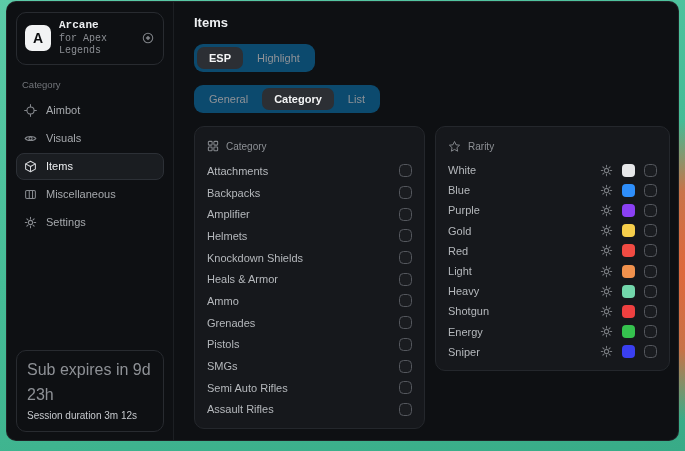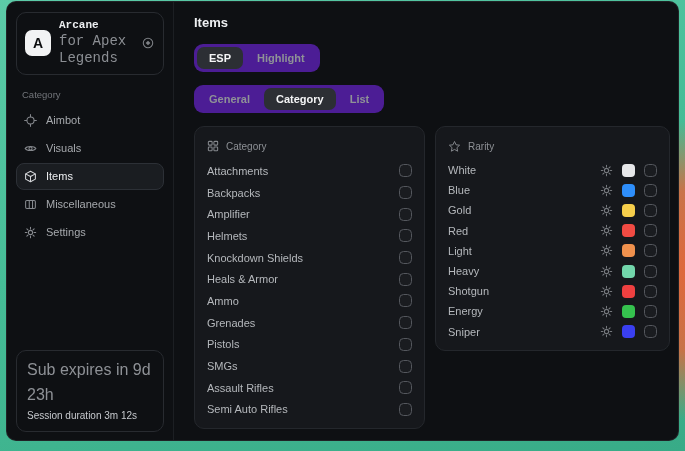--- a/index.html
+++ b/index.html
@@ -27,21 +27,21 @@
     display:flex; align-items:center; gap:8px;
     border:1px solid #282b30; border-radius:10px; padding:6px 8px;
   }
   .logo {
     width:26px; height:26px; background:#f2f3f4; color:#0c0d0f;
     border-radius:7px; display:flex; align-items:center; justify-content:center;
     font-weight:bold; font-size:14px;
   }
   .apptitles { flex:1; line-height:1.25;font-family:Liberation Mono, monospace; }
   .appname { font-size:11px; font-weight:bold; color:#eceef0; }
-  .appsub  { font-size:14px; color:#8b8e93; }
+  .appsub  { font-size:10px; color:#8b8e93; }
   .appcard .hicon { color:#7e8186; display:flex; }
 
   .sectionlabel { font-size:9.5px; color:#73767b; margin:14px 4px 7px 6px; }
 
   .nav { display:flex; flex-direction:column; gap:1px; }
   .navitem {
     display:flex; align-items:center; gap:9px; height:27px;
     padding:0 7px; border-radius:8px; border:1px solid transparent;
     color:#a6a9ad; font-size:11px; cursor:default;
   }
@@ -56,24 +56,24 @@
     padding:7px 10px 8px 10px; line-height:1.55;
   }
   .sfoot1 { font-size:16px; color:#8e9196; }
   .sfoot2 { font-size:10px; color:#c6c9cd; }
 
   
   .main { flex:1; padding:13px 8px 0 20px; overflow:hidden; }
   .maintitle { font-size:13px; font-weight:bold; color:#eef0f2; margin-bottom:14px; }
 
   .tabgroup {
-    display:inline-flex; background:#4c1d95; border-radius:9px; padding:3px; gap:2px;
+    display:inline-flex; background:#0c4a6e; border-radius:9px; padding:3px; gap:2px;
   }
   .tab {
-    font-size:11px; color:#8f9297; padding:5px 12px; border-radius:7px; cursor:default;font-weight:bold;
+    font-size:11px; color:#8f9297; padding:5px 12px; border-radius:7px; cursor:default;
   }
   .tab.selected { background:#2c2f34; color:#f4f5f6; font-weight:bold; }
   .tabrow { margin-bottom:13px; }
 
   .cards { display:flex; gap:10px; align-items:flex-start; }
   .card {
     background:#16181c; border:1px solid #24272c; border-radius:10px;
     padding:8px 12px 8px 12px;
   }
   .card.category { width:232px; }
@@ -236,25 +236,25 @@
               </div>
               <div class="crow">
                 <span class="rlabel">Pistols</span>
                 <span class="checkbox"></span>
               </div>
               <div class="crow">
                 <span class="rlabel">SMGs</span>
                 <span class="checkbox"></span>
               </div>
               <div class="crow">
+                <span class="rlabel">Semi Auto Rifles</span>
+                <span class="checkbox"></span>
+              </div>
+              <div class="crow">
                 <span class="rlabel">Assault Rifles</span>
-                <span class="checkbox"></span>
-              </div>
-              <div class="crow">
-                <span class="rlabel">Semi Auto Rifles</span>
                 <span class="checkbox"></span>
               </div>
             </div>
         </div>
 
         <div class="card rarity">
           <div class="cardhead">
             <span class="cicon">
                 <svg width="13" height="13" viewBox="0 0 16 16" fill="none" stroke="currentColor" stroke-width="1.2" stroke-linejoin="round">
                   <path d="M8 1.8 9.9 5.9 14.3 6.4 11 9.4 11.9 13.8 8 11.6 4.1 13.8 5 9.4 1.7 6.4 6.1 5.9Z"></path>
@@ -283,20 +283,33 @@
                     <svg width="13" height="13" viewBox="0 0 16 16" fill="none" stroke="currentColor" stroke-width="1.3" stroke-linecap="round">
                       <circle cx="8" cy="8" r="2.6"></circle>
                       <path d="M8 1.6v2M8 12.4v2M1.6 8h2M12.4 8h2M3.5 3.5l1.4 1.4M12.5 3.5l-1.4 1.4M3.5 12.5l1.4-1.4M12.5 12.5l-1.4-1.4"></path>
                     </svg>
                   </span>
                   <span class="swatch" style="background: rgb(46, 142, 250);"></span>
                   <span class="checkbox"></span>
                 </span>
               </div>
               <div class="rrow">
+                <span class="rlabel">Purple</span>
+                <span class="rctrls">
+                  <span class="gearbtn">
+                    <svg width="13" height="13" viewBox="0 0 16 16" fill="none" stroke="currentColor" stroke-width="1.3" stroke-linecap="round">
+                      <circle cx="8" cy="8" r="2.6"></circle>
+                      <path d="M8 1.6v2M8 12.4v2M1.6 8h2M12.4 8h2M3.5 3.5l1.4 1.4M12.5 3.5l-1.4 1.4M3.5 12.5l1.4-1.4M12.5 12.5l-1.4-1.4"></path>
+                    </svg>
+                  </span>
+                  <span class="swatch" style="background: rgb(139, 64, 244);"></span>
+                  <span class="checkbox"></span>
+                </span>
+              </div>
+              <div class="rrow">
                 <span class="rlabel">Gold</span>
                 <span class="rctrls">
                   <span class="gearbtn">
                     <svg width="13" height="13" viewBox="0 0 16 16" fill="none" stroke="currentColor" stroke-width="1.3" stroke-linecap="round">
                       <circle cx="8" cy="8" r="2.6"></circle>
                       <path d="M8 1.6v2M8 12.4v2M1.6 8h2M12.4 8h2M3.5 3.5l1.4 1.4M12.5 3.5l-1.4 1.4M3.5 12.5l1.4-1.4M12.5 12.5l-1.4-1.4"></path>
                     </svg>
                   </span>
                   <span class="swatch" style="background: rgb(246, 206, 75);"></span>
                   <span class="checkbox"></span>

